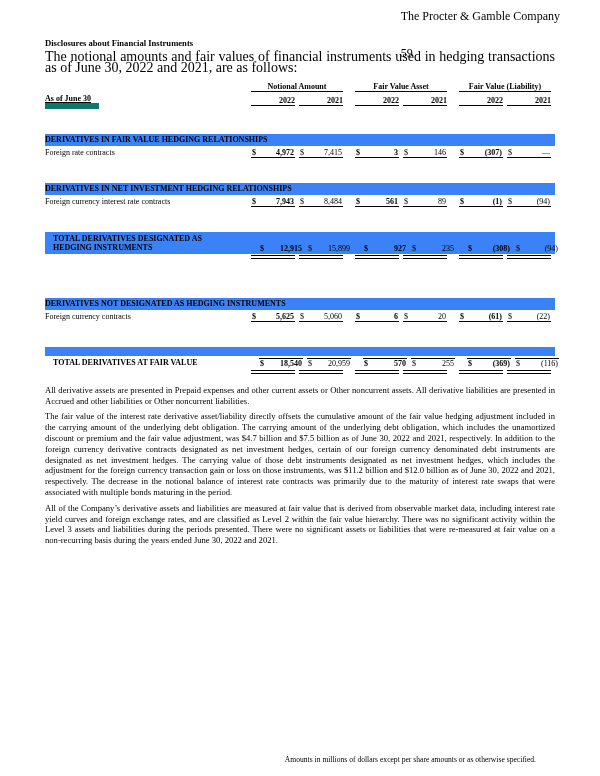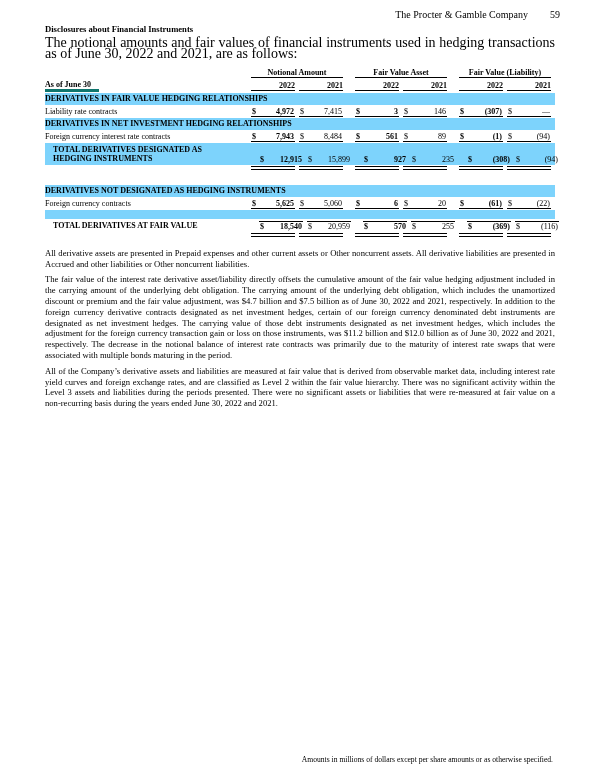--- a/index.html
+++ b/index.html
@@ -12,64 +12,65 @@
     overflow:hidden;
   }
   .page{
     position:absolute; inset:0;
     padding:0 45px;
     box-sizing:border-box;
   }
   .pg-header{
     position:absolute; top:9px; right:40px;
     display:flex; gap:22px;
-    font-size:10px;
+    font-size:12px;
+    flex-direction:column;
   }
   .title{
-    margin-top:24px;
+    margin-top:38px;
     font-size:8.6px; font-weight:bold;
   }
   .intro{
     margin-top:4px;
     font-size:14px; line-height:10.8px;
     text-align:justify;
   }
   
   .fintable{ margin-top:7px; width:510px; font-size:8px; }
   .trow{ display:flex; align-items:center; }
   .trow.bottomalign{ align-items:flex-end; }
-  .blue{ background:#7dd3fc; }
+  .blue{ background:#3b82f6;margin-top:24px; }
   .tlabel{ width:204px; flex:0 0 204px; }
   .num{ width:44px; flex:0 0 44px; margin:0 2px; box-sizing:border-box; }
   .num.gapL, .grp.gapL{ margin-left:10px; }
   .grp{ width:92px; flex:0 0 92px; margin:0 2px; text-align:center; font-weight:bold; box-sizing:border-box; }
   .rule1{ border-bottom:1px solid #000; }
   .topline{ border-top:1px solid #000; }
   .cellflex{ display:flex; justify-content:space-between; padding:0 1px; }
   .yr{ text-align:right; font-weight:bold; }
   .b{ font-weight:bold; }
   .sectionrow{ font-weight:bold; padding:1.5px 0; font-size:8px; }
   .datarow{ padding:2px 0 1px 0; }
   .grouprow{ padding:1px 0; }
   .yearrow{ padding:1px 0; }
-  .asof{ font-weight:bold; display:inline-block; border-bottom:3px solid #0f766e; padding-right:8px; }
+  .asof{ font-weight:bold; display:inline-block; border-bottom:6px solid #0f766e; padding-right:8px;text-decoration:underline; }
   .totallabel{ font-weight:bold; line-height:9.5px;padding-left:8px; }
   .dbl{ height:2px; border-top:1.7px solid #000; border-bottom:1.7px solid #000; }
   .dblrow{ padding:1px 0 2px 0; }
   .spacer{ height:13px; }
   .emptyblue{ height:9px; }
   
   .bodytext{ margin-top:9px; }
   .para{
     font-size:8.6px; line-height:10.9px;
     text-align:justify;
     margin:0 0 4.5px 0;
   }
   .pg-footer{
-    position:absolute; bottom:12px; right:47px;
+    position:absolute; bottom:12px; right:64px;
     font-size:7.6px;
   }
 </style>
 </head>
 <body>
 
 <div class="page">
 
   <div class="pg-header">
     <span>The Procter &amp; Gamble Company</span>
@@ -91,21 +92,21 @@
         <div class="tlabel"><span class="asof">As of June 30</span></div>
         <div class="num yr rule1">2022</div>
         <div class="num yr rule1">2021</div>
         <div class="num gapL yr rule1">2022</div>
         <div class="num yr rule1">2021</div>
         <div class="num gapL yr rule1">2022</div>
         <div class="num yr rule1">2021</div>
       </div>
       <div class="trow blue sectionrow">DERIVATIVES IN FAIR VALUE HEDGING RELATIONSHIPS</div>
       <div class="trow datarow">
-        <div class="tlabel">Liability rate contracts</div>
+        <div class="tlabel">Foreign rate contracts</div>
         <div class="num cellflex b rule1">
           <span>$</span>
           <span>4,972</span>
         </div>
         <div class="num cellflex rule1">
           <span>$</span>
           <span>7,415</span>
         </div>
         <div class="num gapL cellflex b rule1">
           <span>$</span>

